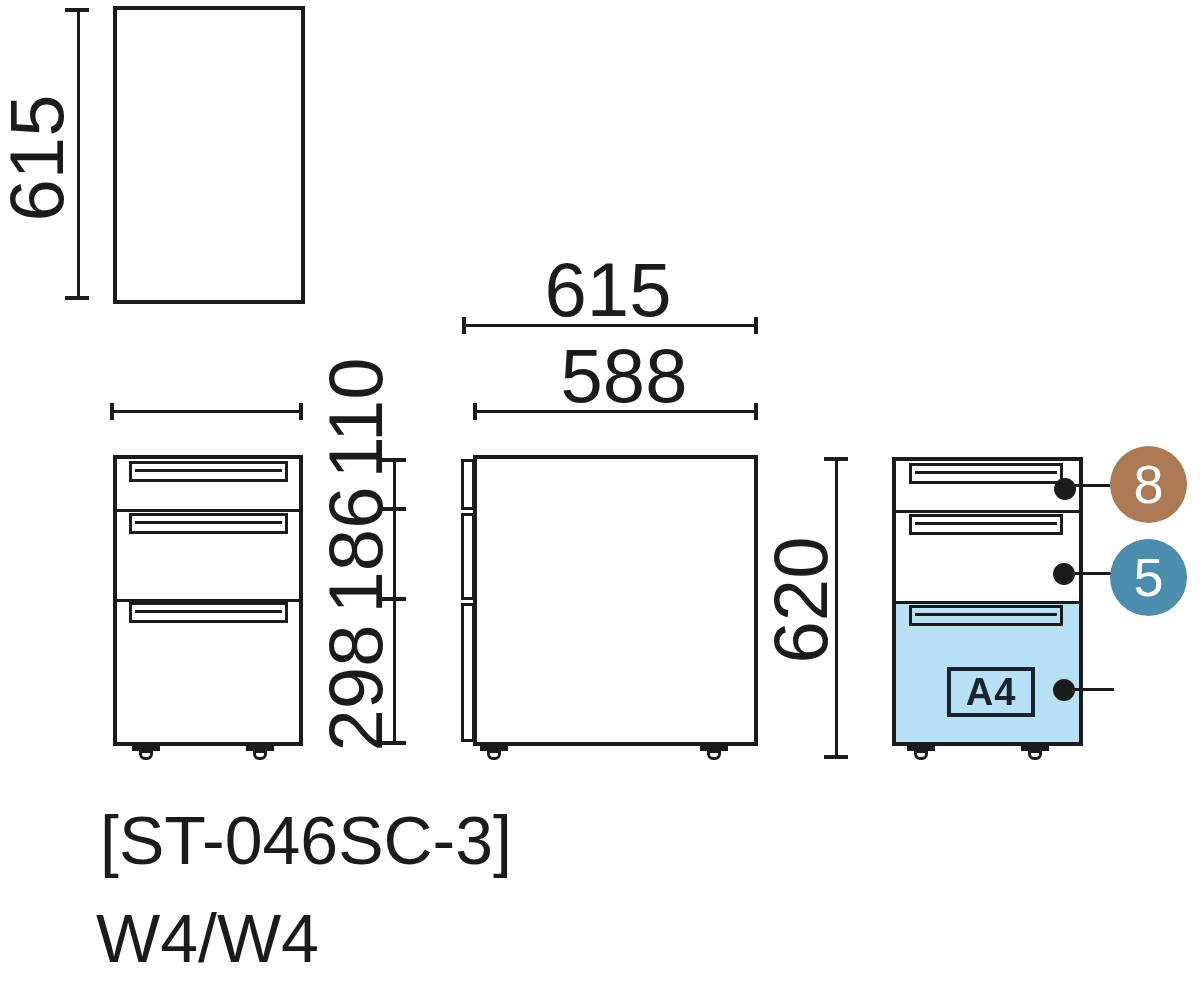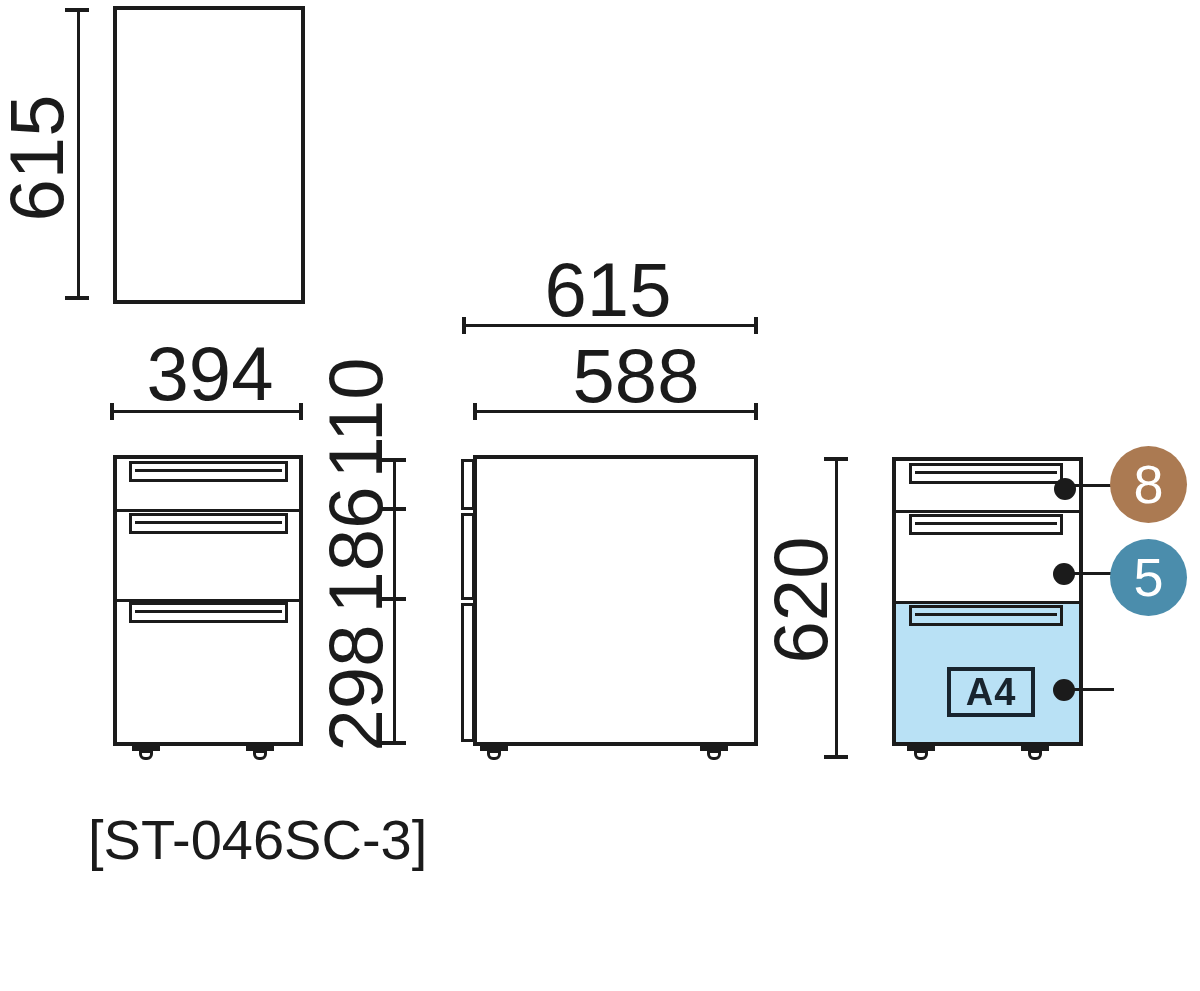--- a/index.html
+++ b/index.html
@@ -110,39 +110,39 @@
     border-radius: 50%;
     color: #ffffff;
     font-size: 54px;
     line-height: 77px;
     text-align: center;
   }
 
   
   .caption {
     position: absolute;
-    font-size: 56px;
+    font-size: 68px;
     line-height: 96px;
     color: var(--line, #1b1b1b);
     white-space: nowrap;
+    margin-left: 12px;
   }
 </style>
 </head>
 <body>
 
 <div class="canvas">
 
   <div class="rect" style="left:113px; top:6px; width:192px; height:298px;"></div>
 
   <div class="vline" style="left:77px; top:8px; height:292px;"></div>
   <div class="tick-h" style="left:65px; top:8px;"></div>
   <div class="tick-h" style="left:65px; top:296px;"></div>
   <div class="dim-label rot" style="left:-43px; top:118px;">615</div>
 
-  <div class="dim-label" style="left:90px; top:334px;">394</div>
   <div class="hline" style="left:112px; top:410px; width:191px;"></div>
   <div class="tick-v" style="left:110px; top:403px;"></div>
   <div class="tick-v" style="left:299px; top:403px;"></div>
 
   <div class="rect" style="left:113px; top:455px; width:190px; height:291px; background:#ffffff;"></div>
   <div class="hline" style="left:113px; top:509px; width:190px;"></div>
   <div class="hline" style="left:113px; top:599px; width:190px;"></div>
   <div class="handle" style="left:129px; top:461px; width:159px;">
       <div class="groove"></div>
     </div>
@@ -165,21 +165,21 @@
   <div class="tick-h" style="left:382px; top:741px;"></div>
   <div class="dim-label rot" style="left:276px; top:378px;">110</div>
   <div class="dim-label rot" style="left:276px; top:510px;">186</div>
   <div class="dim-label rot" style="left:276px; top:648px;">298</div>
 
   <div class="dim-label" style="left:488px; top:250px;">615</div>
   <div class="hline" style="left:462px; top:324px; width:296px;"></div>
   <div class="tick-v" style="left:462px; top:317px;"></div>
   <div class="tick-v" style="left:754px; top:317px;"></div>
 
-  <div class="dim-label" style="left:516px; top:336px;">588</div>
+  <div class="dim-label" style="left:504px; top:336px;">588</div>
   <div class="hline" style="left:473px; top:410px; width:285px;"></div>
   <div class="tick-v" style="left:473px; top:403px;"></div>
   <div class="tick-v" style="left:754px; top:403px;"></div>
 
   <div class="rect" style="left:473px; top:455px; width:285px; height:291px; background:#ffffff;"></div>
 
   <div class="strip" style="top:459px; height:51px;"></div>
   <div class="strip" style="top:513px; height:87px;"></div>
   <div class="strip" style="top:603px; height:139px;"></div>
 
@@ -219,14 +219,15 @@
   <div class="lead-line" style="left:1064px; top:572px;"></div>
   <div class="lead-line" style="left:1064px; top:688px;"></div>
   <div class="lead-dot" style="left:1054px; top:478px;"></div>
   <div class="lead-dot" style="left:1053px; top:563px;"></div>
   <div class="lead-dot" style="left:1053px; top:679px;"></div>
 
   <div class="badge" style="left: 1110px; top: 446px; background: rgb(171, 122, 82);">8</div>
   <div class="badge" style="left: 1110px; top: 539px; background: rgb(75, 141, 172);">5</div>
 
   <div class="caption" style="left:88px; top:792px;">[ST-046SC-3]</div>
+  <div class="caption" style="left:84px; top:890px;">W4/W4</div>
 
 </div>
 
 </body></html>

